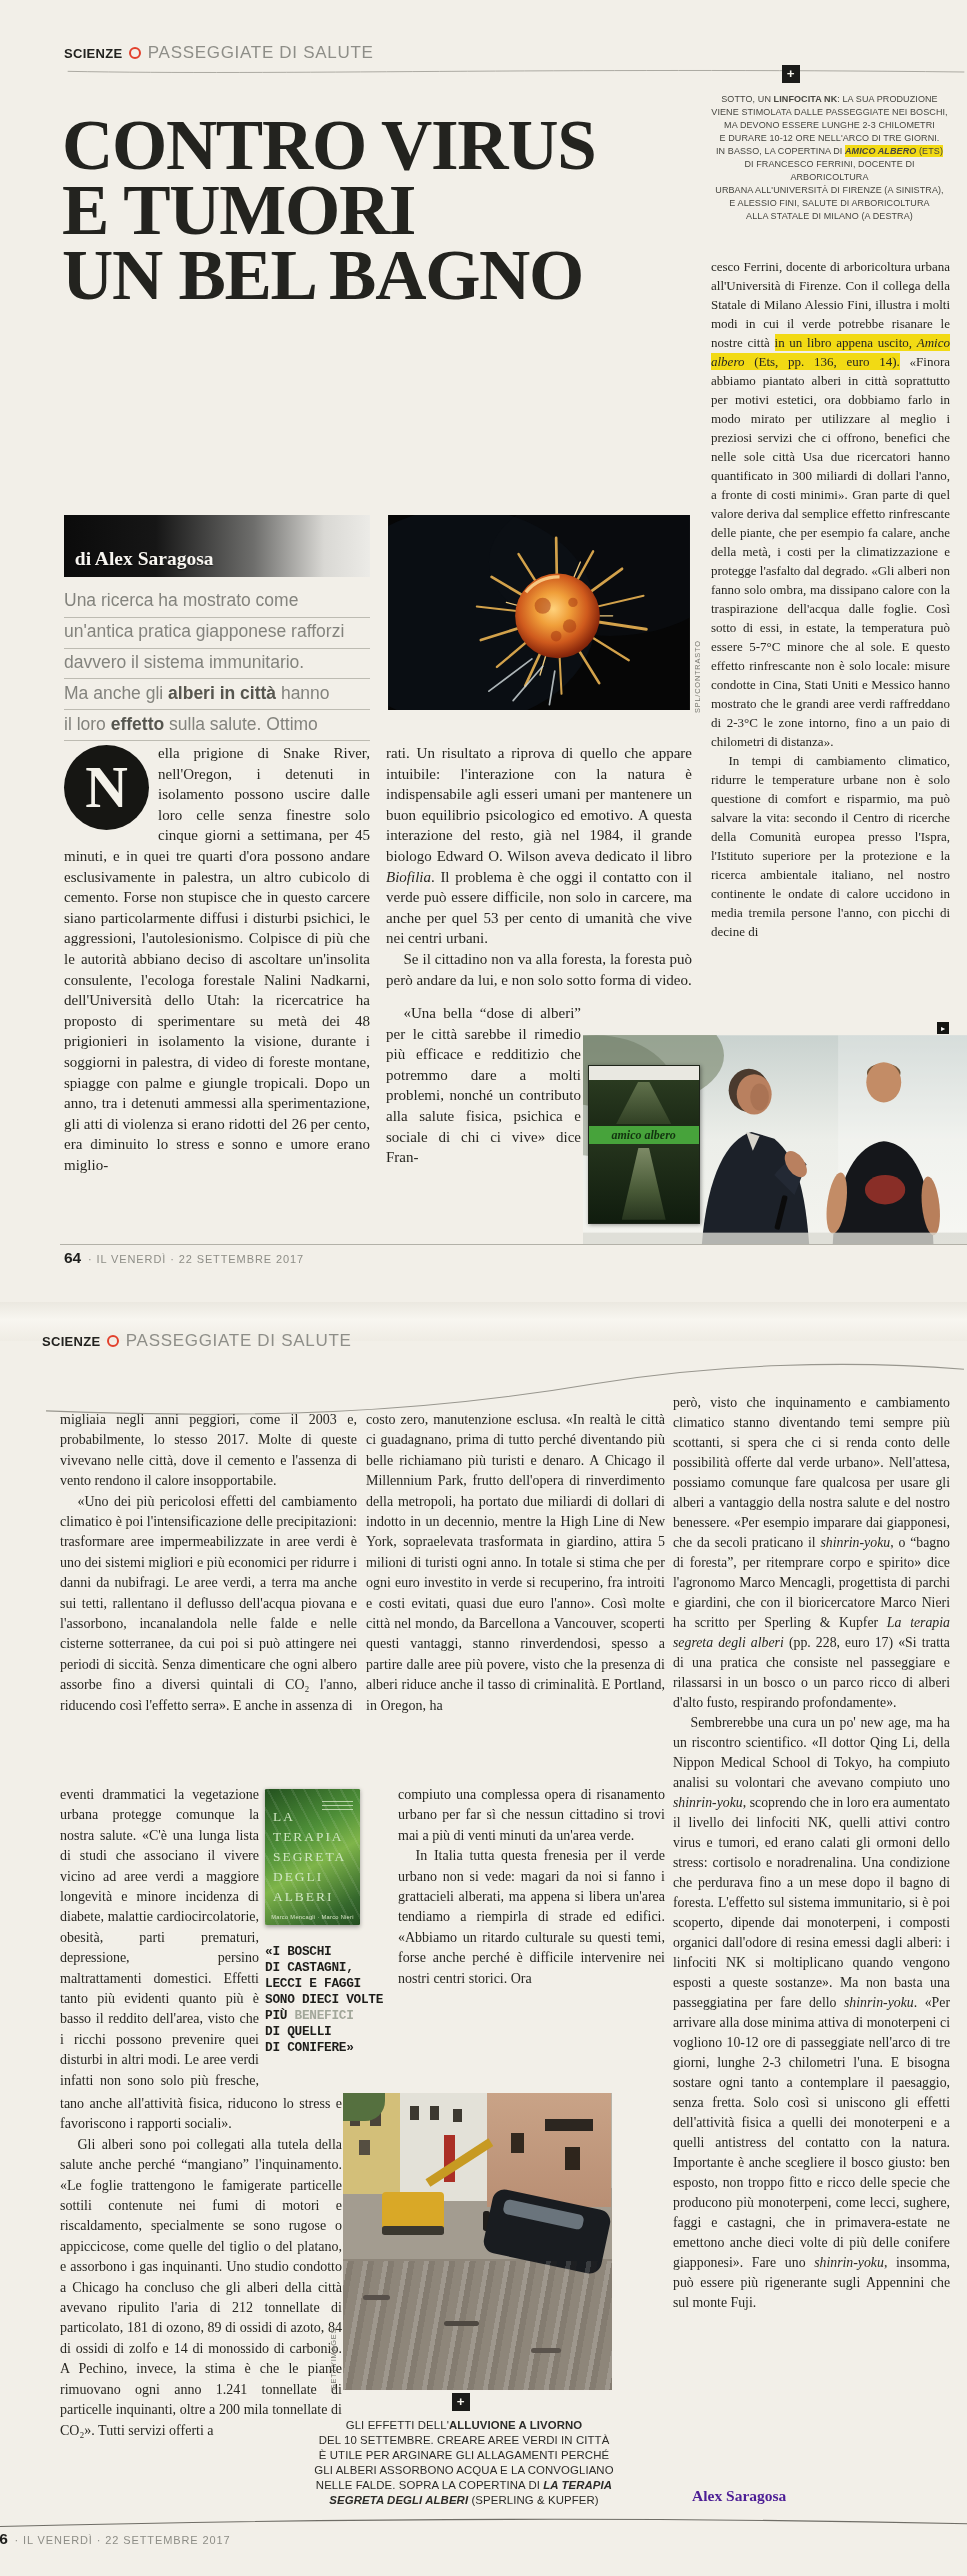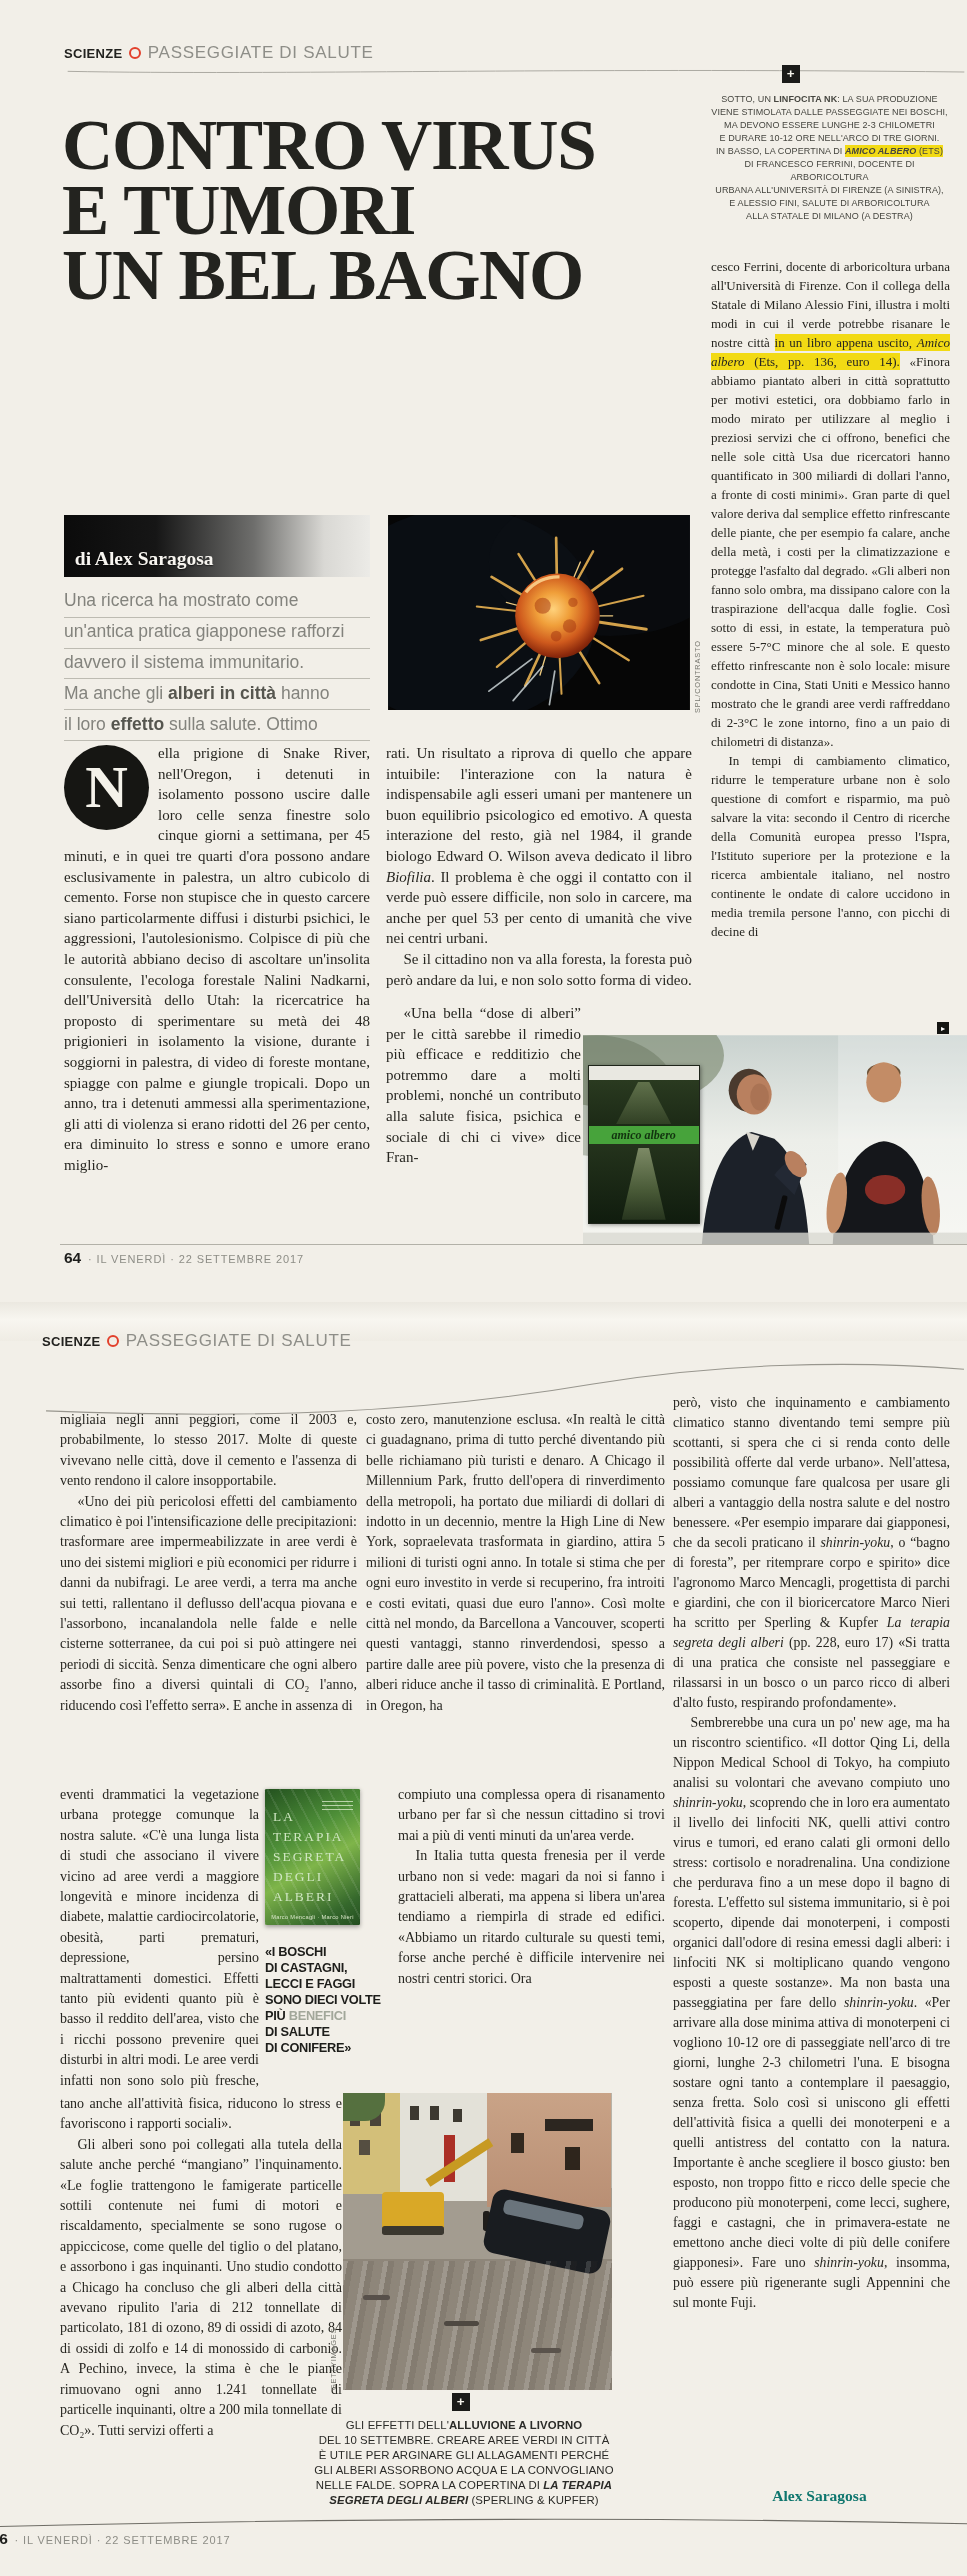--- a/index.html
+++ b/index.html
@@ -41,21 +41,21 @@
   .dropcap{width:85px;height:85px;border-radius:50%;background:#161613;display:flex;align-items:center;justify-content:center;
      color:#f4f2ea;font-size:59px;font-weight:700;}
   .dc-spacer{float:left;width:94px;height:83px;}
   
   .plusbox{width:17.5px;height:17.5px;background:#1b1b19;color:#f4f2ea;display:flex;align-items:center;justify-content:center;
      font-family:"Liberation Sans",sans-serif;font-size:13.4px;font-weight:700;}
   
   .vcred{writing-mode:vertical-rl;transform:rotate(180deg);font-family:"Liberation Sans",sans-serif;
      font-size:7.4px;color:#77776f;letter-spacing:0.8px;}
   
-  .pullquote .para{margin:0;text-indent:0;text-align:left;font-family:Liberation Sans, sans-serif;
+  .pullquote .para{margin:0;text-indent:0;text-align:left;font-family:Liberation Mono, monospace;
      font-size:12.8px;line-height:16px;font-weight:800;color:#1d1d1a;letter-spacing:-0.3px;}
   
   .covergreen{background:linear-gradient(150deg,#23511f 0%,#4e8f38 35%,#7fb54a 55%,#35682c 85%,#244e20 100%);
      border-radius:1.3px;box-shadow:0 1.3px 4px rgba(0,0,0,.35);overflow:hidden;}
   .covergreen::before{content:"";position:absolute;inset:0;
      background:repeating-linear-gradient(62deg,rgba(255,255,255,.09) 0 2px,transparent 2px 10.8px);}
   .covergreen .ctitle{position:absolute;left:8px;top:17.5px;color:#cfe6c2;font-size:13.4px;line-height:20px;letter-spacing:2px;}
   .covergreen .tag{position:absolute;right:6.7px;top:9.4px;width:31px;}
   .covergreen .tag i{display:block;height:1.3px;background:#ddeccd;opacity:.75;margin:2.7px 0;}
   .covergreen .cauth{position:absolute;left:0;right:0;top:125px;text-align:center;
@@ -79,21 +79,21 @@
   .inset .ititle{position:absolute;left:0;right:0;top:39.5%;height:10%;display:flex;align-items:center;justify-content:center;
      font-style:italic;font-weight:700;font-size:12px;color:#12330f;}
   .inset .iauth{position:absolute;left:0;right:0;top:1.3px;text-align:center;font-family:"Liberation Sans",sans-serif;
      font-size:4.7px;color:#6a6a62;letter-spacing:0.2px;}
   
   .flood{overflow:hidden;background:linear-gradient(180deg,#b7b3a8 0 32%,#a39c90 32% 56%,#8e867a 56% 100%);}
   .flood *{position:absolute;}
   .arrowmark{width:12px;height:12px;background:#151512;color:#fff;display:flex;align-items:center;justify-content:center;
      font-size:6.7px;font-family:"Liberation Sans",sans-serif;}
   .seam{background:linear-gradient(180deg,#ebe8e0 0,#f8f6f0 45%,#efece4 100%);}
-  .sig{font-size:15.5px;font-weight:700;color:#0f766e;text-align:center;}
+  .sig{font-size:15.5px;font-weight:700;color:#4c1d95;text-align:left;}
 </style>
 </head>
 <body>
 
 <div class="abs kicker" style="left:64px;top:43px;">
   <span class="sec">SCIENZE</span>
   <span class="ring"></span>
   <span class="topic">PASSEGGIATE DI SALUTE</span>
 </div>
 <svg class="abs rule" style="left:64px;top:66px;" width="904" height="12" viewBox="0 0 1345 18">
@@ -305,21 +305,21 @@
   <div class="cauth">Marco Mencagli · Marco Nieri</div>
   <div class="imprint"></div>
 </div>
 
 <div class="abs pullquote" style="left:265px;top:1944px;width:121px;">
     <p class="para"><span>«I BOSCHI</span></p>
     <p class="para"><span>DI CASTAGNI,</span></p>
     <p class="para"><span>LECCI E FAGGI</span></p>
     <p class="para"><span>SONO DIECI VOLTE</span></p>
     <p class="para"><span>PIÙ </span><span class="grn">BENEFICI</span></p>
-    <p class="para"><span>DI SALUTE</span></p>
+    <p class="para"><span>DI QUELLI</span></p>
     <p class="para"><span>DI CONIFERE»</span></p>
   </div>
 
 <div class="abs flood" style="left:343px;top:2093px;width:269px;height:297px;">
   <div style="left:0;top:0;width:60px;height:101px;background:#d3bf79;"></div>
   <div style="left:6.7px;top:17.5px;width:10.8px;height:15px;background:#4a4439;"></div>
   <div style="left:27px;top:17.5px;width:10.8px;height:15px;background:#4a4439;"></div>
   <div style="left:16px;top:47px;width:10.8px;height:15px;background:#554e41;"></div>
   <div style="left:57px;top:0;width:87px;height:108px;background:#e3e1d8;"></div>
   <div style="left:67px;top:13.4px;width:9.4px;height:13.4px;background:#3d3931;"></div>

